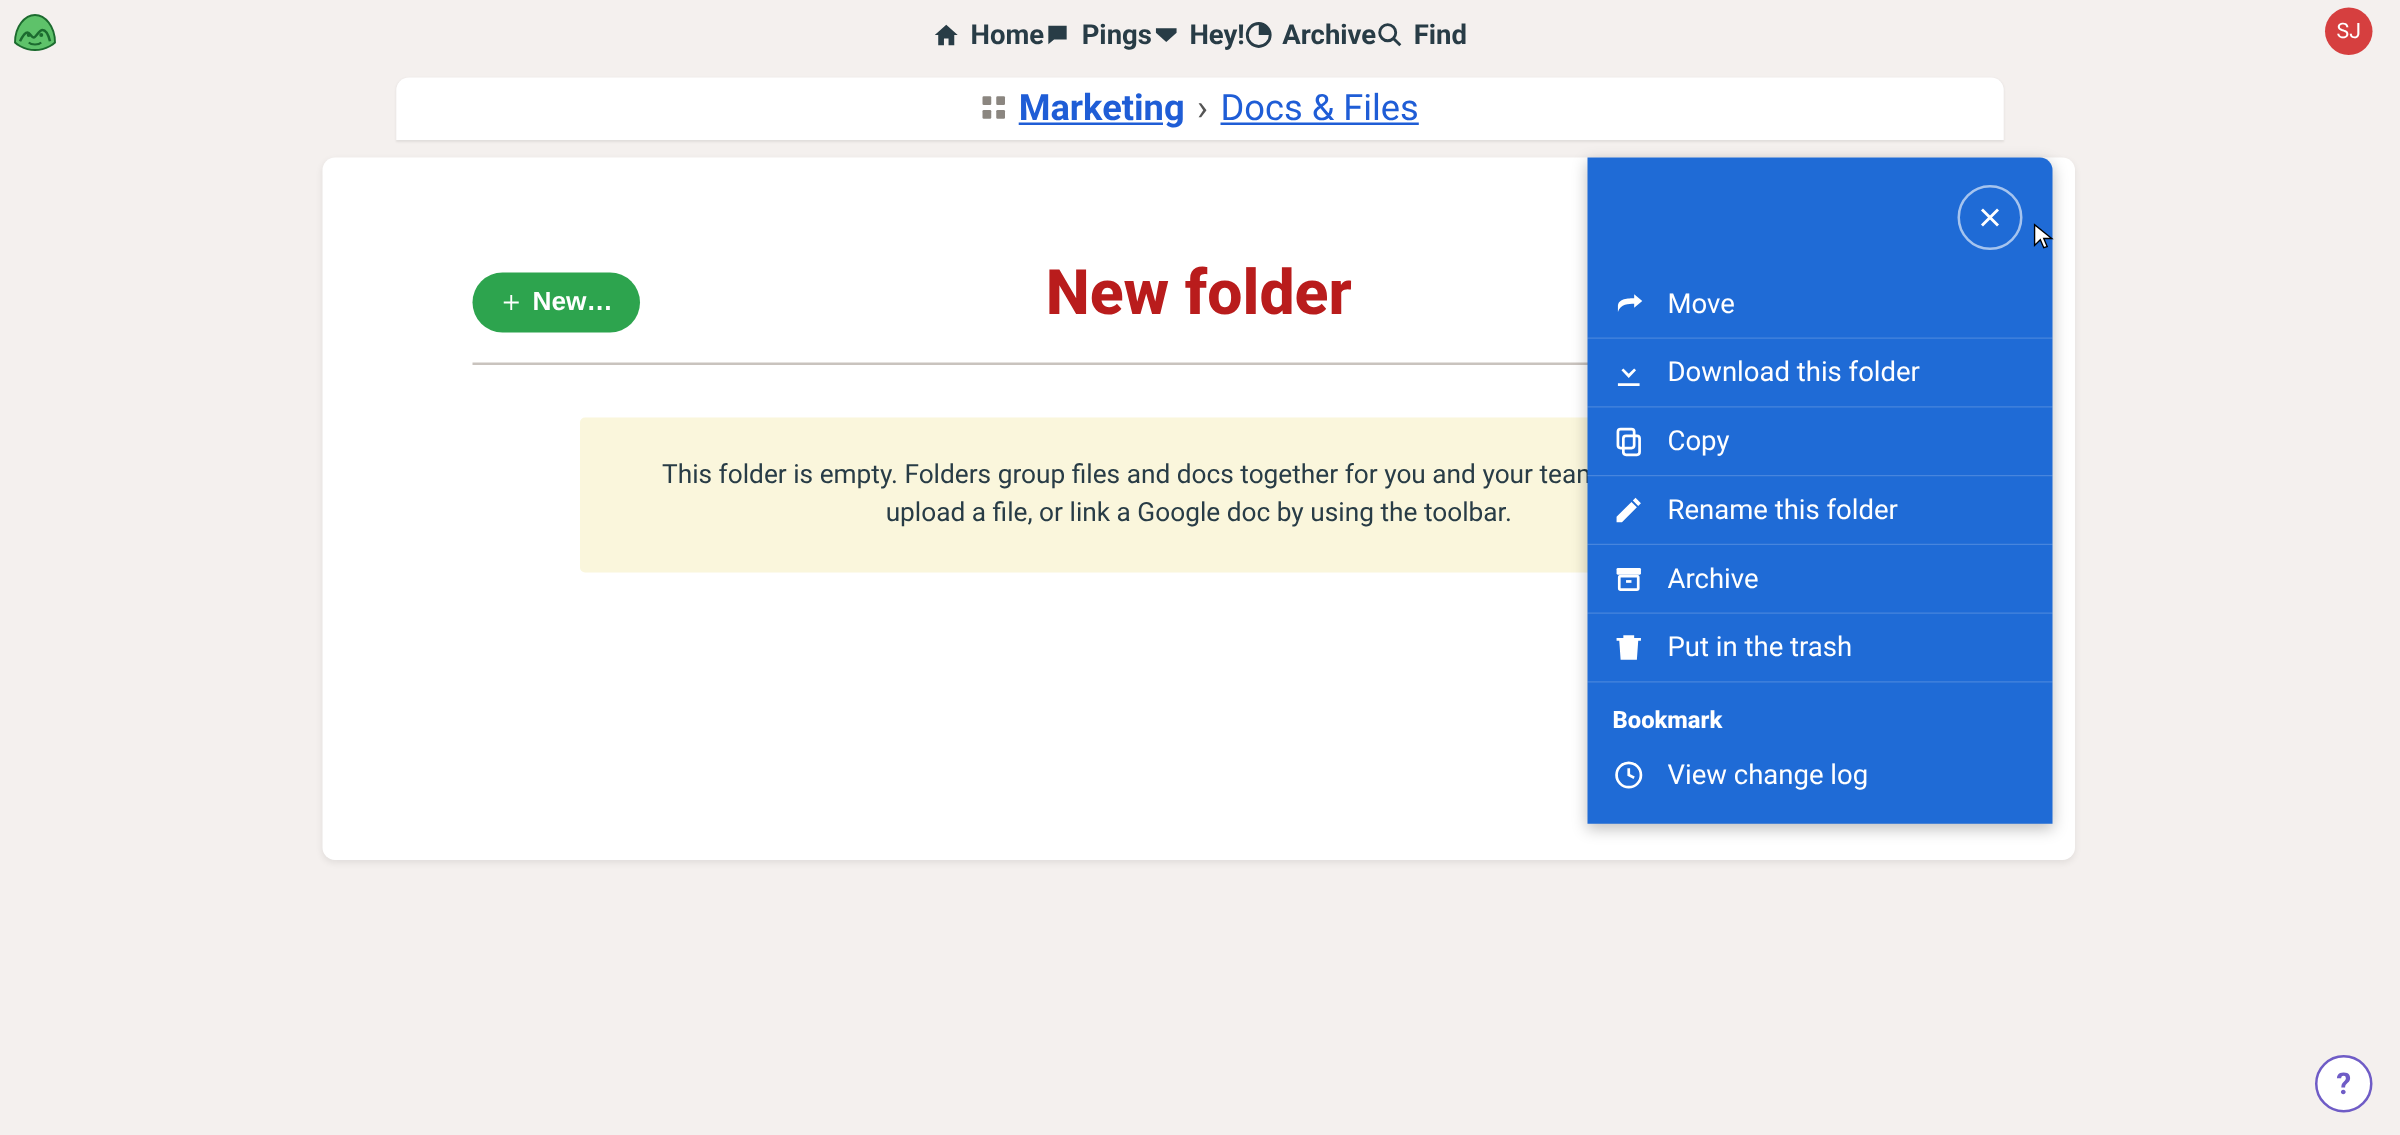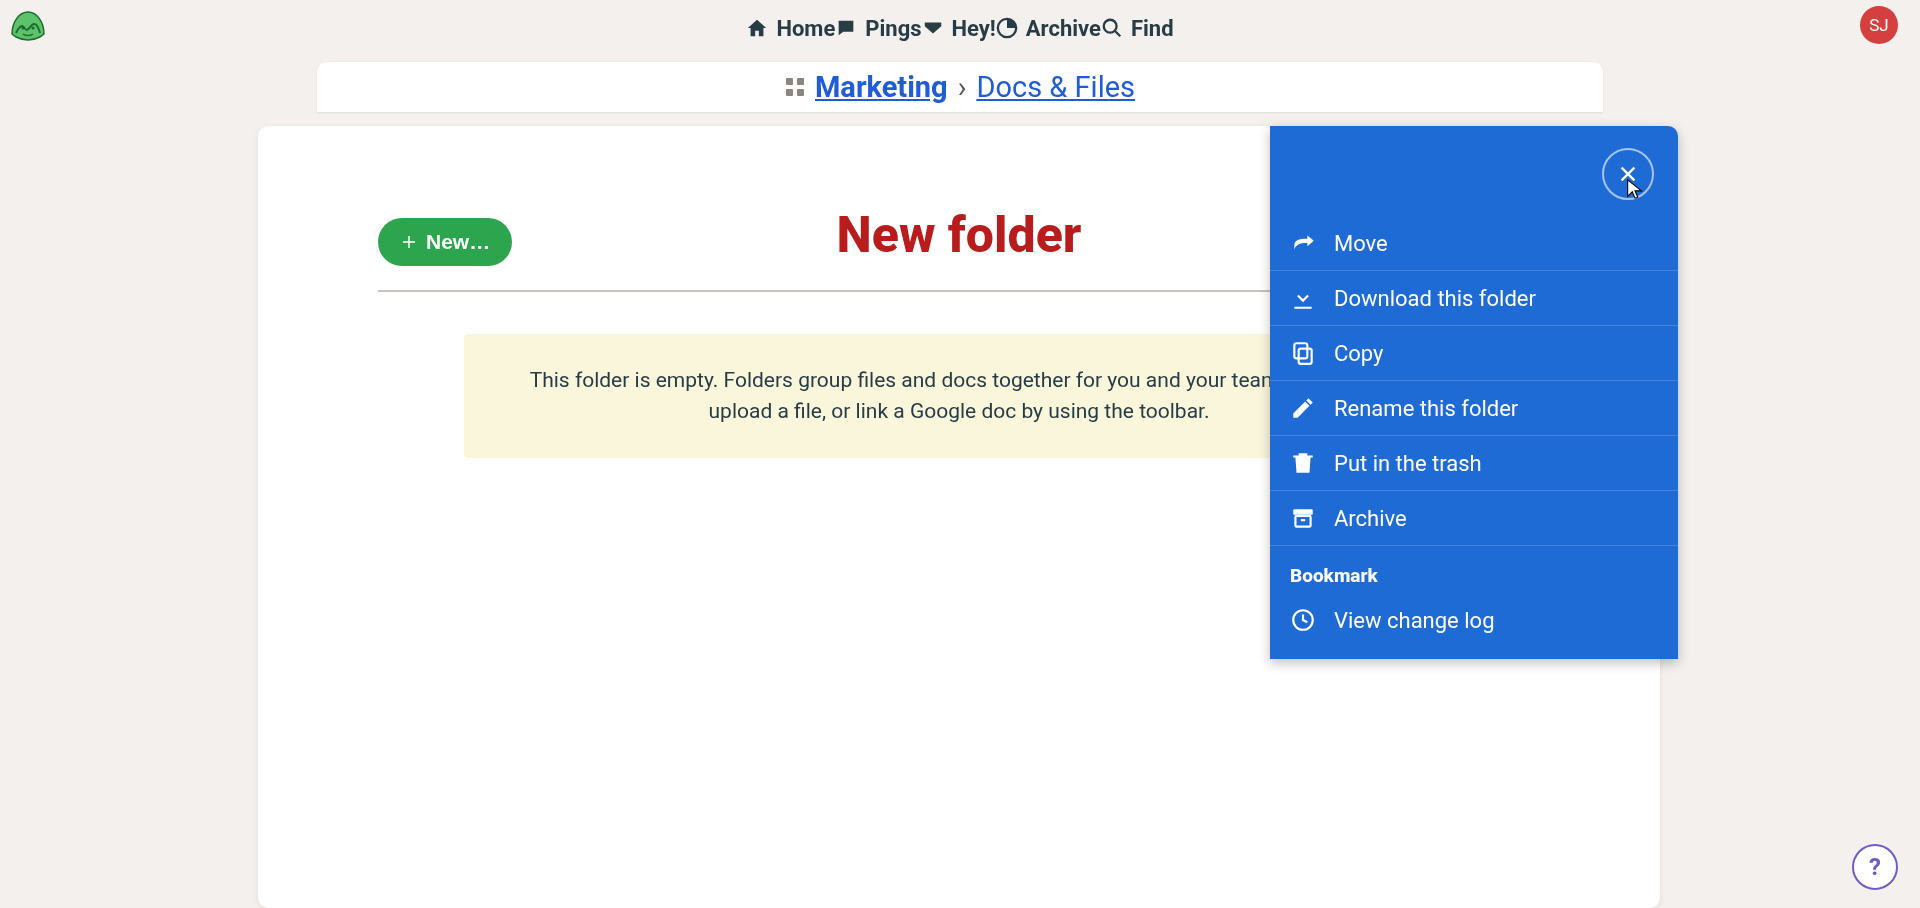--- a/index.html
+++ b/index.html
@@ -19,36 +19,36 @@
   
   .crumb-card{position:absolute;top:62px;left:50%;transform:translateX(-50%);
     width:1286px;height:50px;background:#fff;border-radius:10px 10px 0 0;
     box-shadow:0 1px 2px rgba(0,0,0,.08);display:flex;align-items:center;
     justify-content:center;gap:10px;font-size:29px}
   .crumb-card a{color:#1f5dd6;font-weight:700;text-decoration:underline}
   .crumb-card .docs{font-weight:400}
   .crumb-card .sep{color:#555;font-weight:400}
   .grid-ic svg{width:20px;height:20px;fill:#8b8680}
   
-  .sheet{position:absolute;top:126px;left:258px;width:1402px;height:782px;
+  .sheet{position:absolute;top:126px;left:258px;width:1402px;height:562px;
     background:#fff;border-radius:10px;box-shadow:0 2px 6px rgba(0,0,0,.08)}
   .new-btn{position:absolute;top:92px;left:120px;height:48px;padding:0 22px;
     background:#2da44e;color:#fff;border:none;border-radius:24px;font-size:21px;
     font-weight:700;display:flex;align-items:center;gap:8px;cursor:pointer}
   .new-btn svg{width:18px;height:18px;fill:#fff}
   .title{position:absolute;top:80px;left:0;right:0;text-align:center;
     font-size:50px;font-weight:800;color:#b91c1c}
   .rule{position:absolute;top:164px;left:120px;right:120px;height:2px;
     background:#c9c3be}
   .empty{position:absolute;top:208px;left:206px;right:206px;height:124px;
     background:#faf6dc;border-radius:4px;display:flex;align-items:center;
     justify-content:center;text-align:center;padding:0 40px;font-size:21px;
     color:#283c46;line-height:1.5}
   
-  .menu{position:absolute;top:126px;left:1270px;width:408px;background:#1f6bd6;
+  .menu{position:absolute;top:126px;left:1270px;width:372px;background:#1f6bd6;
     color:#fff;border-radius:0 10px 0 0;box-shadow:0 4px 12px rgba(0,0,0,.25);
     padding:90px 0 12px 0}
   .menu .close{position:absolute;top:22px;right:24px;width:48px;height:48px;
     border:2px solid rgba(255,255,255,.6);border-radius:50%;display:flex;
     align-items:center;justify-content:center;cursor:pointer}
   .menu .close svg{width:22px;height:22px;stroke:#fff;stroke-width:2.5;fill:none}
   .menu-item{display:flex;align-items:center;gap:18px;padding:14px 20px;
     font-size:22px;cursor:pointer;border-bottom:1px solid rgba(255,255,255,.18)}
   .menu-item.last{border-bottom:none}
   .menu-item svg{width:26px;height:26px;fill:#fff;flex-shrink:0}
@@ -171,33 +171,33 @@
     <span>Copy</span>
   </div>
   <div class="menu-item">
     <svg viewBox="0 0 24 24">
         <path d="M3 17l11-11 4 4L7 21H3v-4zM15 5l2-2 4 4-2 2-4-4z"></path>
       </svg>
     <span>Rename this folder</span>
   </div>
   <div class="menu-item">
     <svg viewBox="0 0 24 24">
-        <path d="M5 7h14l-1 14H6L5 7zm3-4h8v2H8zM3 5h18v2H3z"></path>
-      </svg>
-    <span>Put in the trash</span>
-  </div>
-  <div class="menu-item">
-    <svg viewBox="0 0 24 24">
         <rect x="3" y="4" width="18" height="5" rx="1"></rect>
         <path d="M5 10h14v10H5zM10 13h4v2h-4z" fill="#1f6bd6"></path>
         <rect x="5" y="10" width="14" height="10" rx="1" fill="none" stroke="#fff" stroke-width="2"></rect>
         <rect x="10" y="13" width="4" height="2" fill="#fff"></rect>
       </svg>
     <span>Archive</span>
   </div>
+  <div class="menu-item">
+    <svg viewBox="0 0 24 24">
+        <path d="M5 7h14l-1 14H6L5 7zm3-4h8v2H8zM3 5h18v2H3z"></path>
+      </svg>
+    <span>Put in the trash</span>
+  </div>
 
   <div class="menu-head">Bookmark</div>
 
   <div class="menu-item last">
     <svg viewBox="0 0 24 24">
         <circle cx="12" cy="12" r="9" fill="none" stroke="#fff" stroke-width="2"></circle>
         <path d="M12 7v5l4 2" fill="none" stroke="#fff" stroke-width="2"></path>
       </svg>
     <span>View change log</span>
   </div>

